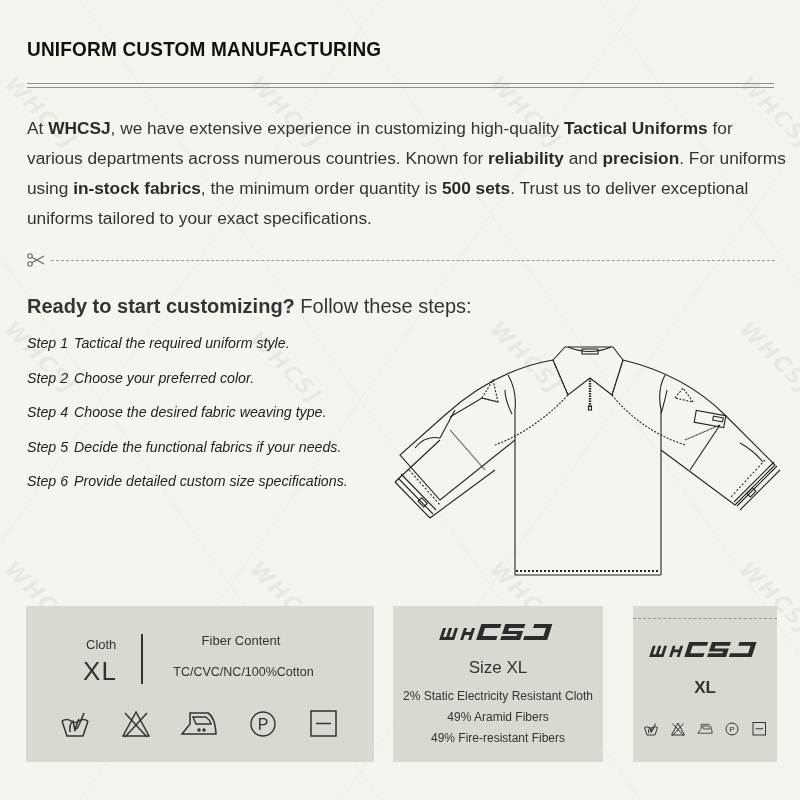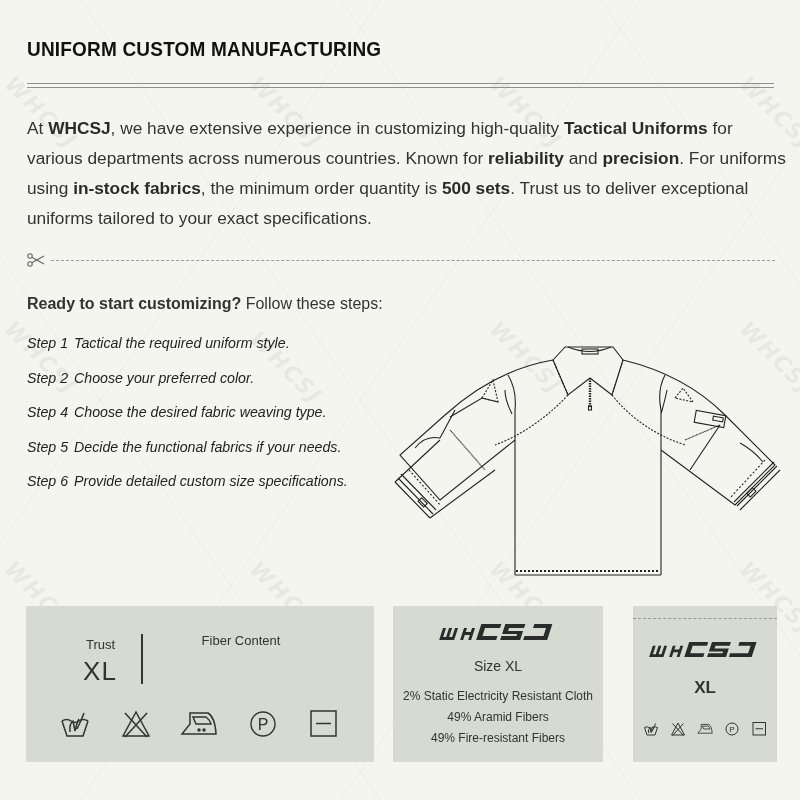--- a/index.html
+++ b/index.html
@@ -43,21 +43,21 @@
 
   .cut-line {
     position: absolute; left: 27px; top: 250px; width: 748px; height: 20px;
     display: flex; align-items: center;
   }
   .scissors { width: 18px; height: 14px; margin-right: 6px; }
   .dash { flex: 1; border-top: 1px dashed #9a9a9a; height: 0; }
 
   .steps-intro {
     position: absolute; left: 27px; top: 295px;
-    font-size: 16px; color: #333;
+    font-size: 20px; color: #333;
   }
   .steps-intro b { font-weight: bold; }
   .steps { position: absolute; left: 27px; top: 334px; list-style: none; }
   .steps li {
     font-size: 14.2px; font-style: italic; color: #222;
     height: 34.6px; line-height: 18px; white-space: nowrap;
   }
   .steps .num { margin-right: 6px; }
 
   .shirt { position: absolute; left: 385px; top: 320px; width: 400px; height: 260px; }
@@ -73,21 +73,21 @@
   .t1-size-label { position: absolute; left: 60px; top: 31px; width: 26px; text-align: center; font-size: 13px; color: #333; }
   .t1-size { position: absolute; left: 52px; top: 50px; width: 44px; text-align: center; font-size: 26px; color: #333; letter-spacing: 1px; }
   .t1-divider { position: absolute; left: 115px; top: 28px; width: 2px; height: 50px; background: #333; }
   .t1-fiber-label { position: absolute; left: 135px; top: 27px; width: 160px; text-align: center; font-size: 13px; color: #333; }
   .t1-fiber { position: absolute; left: 125px; top: 59px; width: 185px; text-align: center; font-size: 12.5px; color: #333; }
   .t1-icons { position: absolute; left: 33px; top: 103px; width: 280px; display: flex; justify-content: space-between; }
   .care-icon { width: 32px; height: 30px; }
 
   .brand-logo { display: block; margin: 0 auto; }
   .t2-logo { position: absolute; top: 16px; left: 0; width: 100%; }
-  .t2-size { position: absolute; top: 52px; width: 100%; text-align: center; font-size: 14px; color: #333; }
+  .t2-size { position: absolute; top: 52px; width: 100%; text-align: center; font-size: 17px; color: #333; }
   .t2-line { position: absolute; width: 100%; text-align: center; font-size: 12px; color: #333; }
 
   .t3-dash { position: absolute; left: 0; right: 0; top: 12px; border-top: 1px dashed #999; }
   .t3-logo { position: absolute; top: 34px; left: 0; width: 100%; }
   .t3-size { position: absolute; top: 72px; width: 100%; text-align: center; font-size: 17px; font-weight: bold; color: #333; }
   .t3-icons { position: absolute; left: 10px; top: 115px; width: 124px; display: flex; justify-content: space-between; }
   .care-icon-sm { width: 16px; height: 16px; }
 </style>
 </head>
 <body>
@@ -184,24 +184,25 @@
   <path d="M335 105 L305 150"></path>
   <path d="M300 120 L335 105" stroke-dasharray="1 0.5"></path>
   <path d="M355 123 Q368 130 378 142"></path>
 
   <path d="M395 150 L355 190 M392 146 L352 186 M389 142 L349 182"></path>
   <path d="M380 140 L345 178" stroke-dasharray="2 2"></path>
   <rect x="362" y="170" width="8" height="5" transform="rotate(-45 366 172)"></rect>
 </svg>
 
 <div class="tag tag1">
-  <div class="t1-size-label">Trust</div>
+  <div class="t1-size-label">Cloth</div>
   <div class="t1-size">XL</div>
   <div class="t1-divider"></div>
   <div class="t1-fiber-label">Fiber Content</div>
+  <div class="t1-fiber">TC/CVC/NC/100%Cotton</div>
   <div class="t1-icons">
     <svg class="care-icon" viewBox="0 0 32 30" fill="none" stroke="#333" stroke-width="1.5">
       <path d="M3 12 L8 27 L24 27 L29 12"></path>
         <path d="M3 12 Q8 9 12 12 Q16 15 20 12 Q24 9 29 12"></path>
       <path d="M11 23 Q10 15 14 12 L16 22 M16 22 Q18 13 20 10 M18 20 Q22 12 25 4"></path>
     </svg>
     <svg class="care-icon" viewBox="0 0 32 30" fill="none" stroke="#333" stroke-width="1.5">
       <path d="M16 3 L3 27 L29 27 Z"></path>
         <line x1="5" y1="4" x2="27" y2="28"></line>
         <line x1="27" y1="4" x2="5" y2="28"></line>

